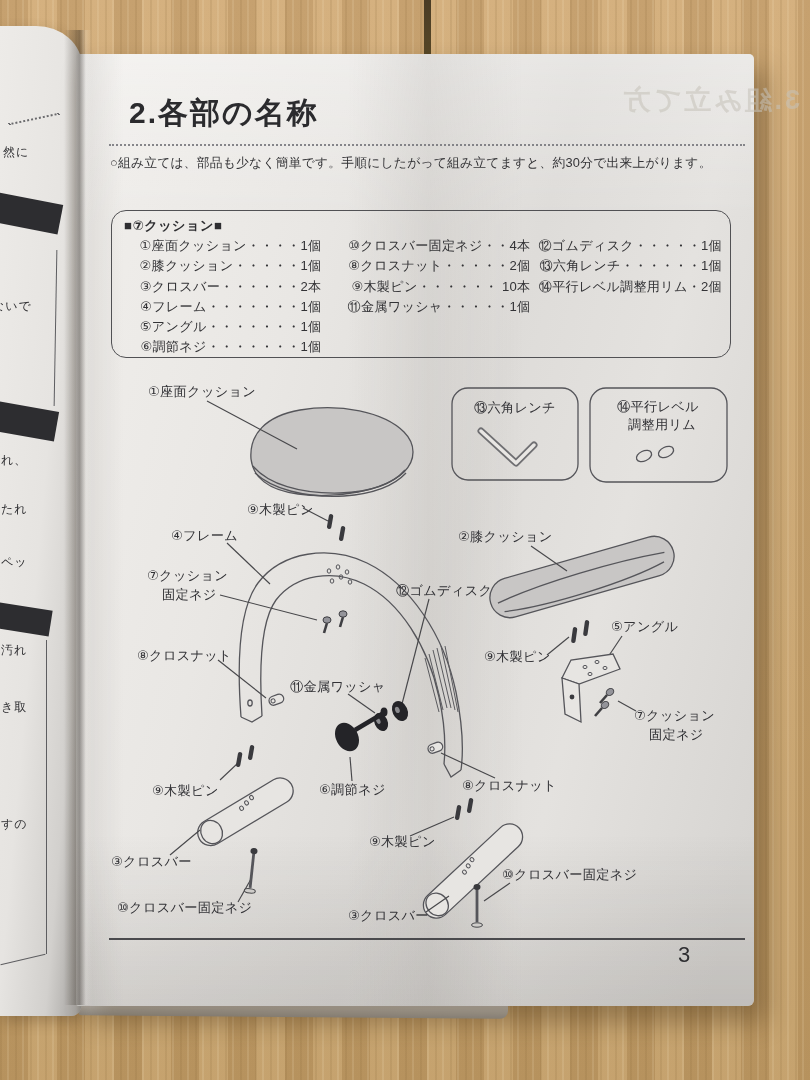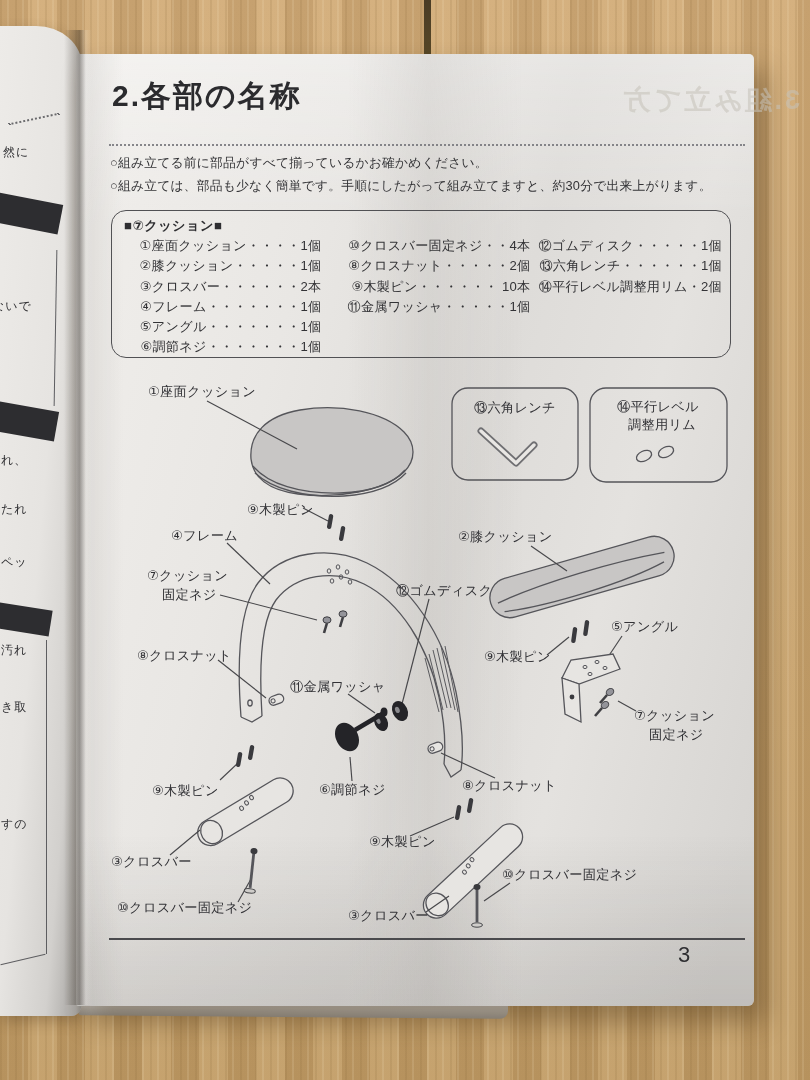--- a/index.html
+++ b/index.html
@@ -28,21 +28,21 @@
     background:linear-gradient(180deg,#d5d2cd 0%,#bcb9b4 55%,#9a9792 100%);border-radius:0 0 8px 4px;}
   
   .main-page{position:absolute;left:76px;top:54px;width:678px;height:952px;border-radius:3px 5px 6px 3px;
     background:linear-gradient(105deg,#f1efec 0%,#e9e7e4 30%,#dedcd9 55%,#e4e2df 72%,#d7d5d2 95%);
     box-shadow:12px 16px 26px rgba(70,50,22,.40);}
   .page-shade{position:absolute;inset:0;border-radius:inherit;pointer-events:none;
     background:
       linear-gradient(90deg,rgba(100,95,90,.14) 0%,rgba(255,255,255,0) 7%),
       linear-gradient(90deg,rgba(255,255,255,0) 40%,rgba(110,105,100,.10) 52%,rgba(255,255,255,0) 66%),
       linear-gradient(180deg,rgba(255,255,255,.28) 0%,rgba(255,255,255,0) 18%,rgba(0,0,0,0) 82%,rgba(60,55,50,.14) 100%);}
-  .title{position:absolute;left:36px;top:22px;margin:0;font-size:30px;font-weight:700;letter-spacing:2px;color:#2b2b2e;}
+  .title{position:absolute;left:36px;top:22px;margin:17px;font-size:30px;font-weight:700;letter-spacing:2px;color:#2b2b2e;}
   .ghost-title{position:absolute;left:434px;top:28px;width:290px;font-size:27px;font-weight:700;letter-spacing:3px;
     color:#c6c2b9;opacity:.55;transform:scaleX(-1);white-space:nowrap;}
   .dotted-rule{position:absolute;left:33px;top:90px;width:636px;border-top:2.6px dotted #74747a;opacity:.85;}
   .notes{position:absolute;left:34px;top:99px;width:630px;}
   .notes p{margin:0 0 3px 0;font-size:12.8px;line-height:19.5px;letter-spacing:.2px;color:#333336;white-space:nowrap;}
   .parts-box{position:absolute;left:35px;top:156px;width:620px;height:148px;border:1.7px solid #515154;border-radius:15px;box-sizing:border-box;padding:5px 8px 0 12px;}
   .parts-heading{font-size:13.2px;font-weight:700;color:#2e2e31;letter-spacing:.5px;line-height:20px;}
   .parts-cols{display:flex;text-align:right;}
   .parts-cols ul{list-style:none;margin:0;padding:0;}
   .parts-cols li{font-size:13.1px;line-height:20.3px;letter-spacing:.3px;color:#333336;white-space:nowrap;}
@@ -83,21 +83,20 @@
     <div class="vline" style="left:46px;top:614px;height:314px;"></div>
     <div class="hline" style="left:0;top:933px;width:46px;transform:rotate(-13deg);"></div>
   </div>
 
   <div class="main-page">
     <div class="page-shade"></div>
     <h1 class="title">2.各部の名称</h1>
     <div class="ghost-title">3.組み立て方</div>
     <div class="dotted-rule"></div>
     <div class="notes">
-      <p>○組み立てる前に部品がすべて揃っているかお確かめください。</p>
       <p>○組み立ては、部品も少なく簡単です。手順にしたがって組み立てますと、約30分で出来上がります。</p>
     </div>
     <div class="parts-box">
       <div class="parts-heading">■⑦クッション■</div>
       <div class="parts-cols">
         <ul class="col1">
           <li>①座面クッション・・・・1個</li>
           <li>②膝クッション・・・・・1個</li>
           <li>③クロスバー・・・・・・2本</li>
           <li>④フレーム・・・・・・・1個</li>

